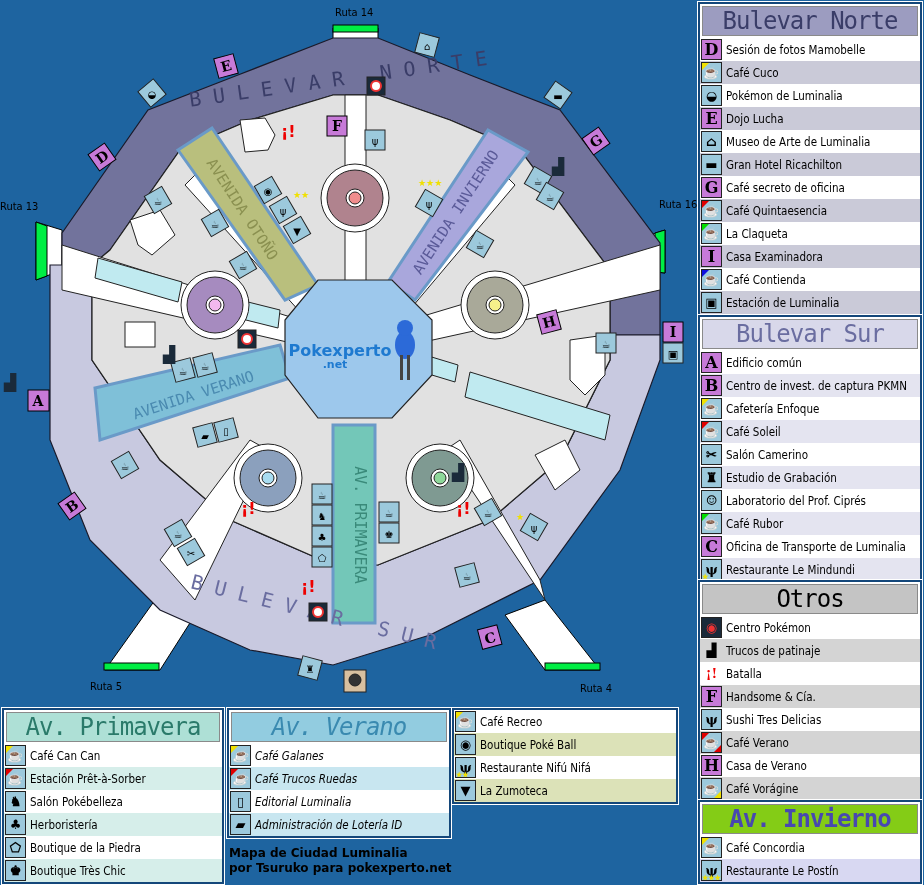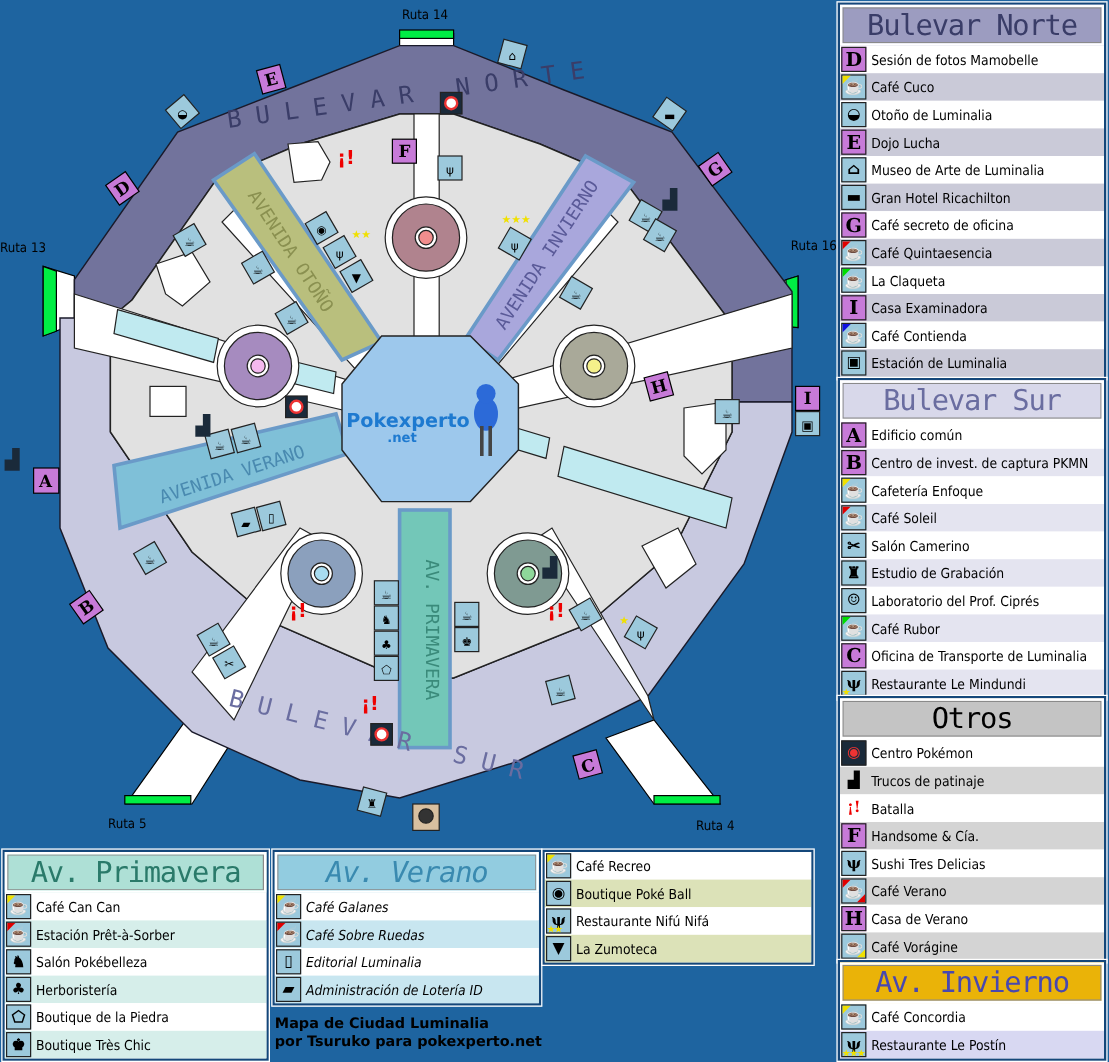--- a/index.html
+++ b/index.html
@@ -350,21 +350,21 @@
       <div class="row" style="background: rgb(255, 255, 255);">
         <span class="ico letter">D</span>
         <span>Sesión de fotos Mamobelle</span>
       </div>
       <div class="row" style="background: rgb(202, 202, 216);">
         <span class="ico">☕<i class="corner" style="border-color: rgb(240, 224, 0) transparent transparent;"></i></span>
         <span>Café Cuco</span>
       </div>
       <div class="row" style="background: rgb(255, 255, 255);">
         <span class="ico">◒</span>
-        <span>Otoño de Luminalia</span>
+        <span>Pokémon de Luminalia</span>
       </div>
       <div class="row" style="background: rgb(202, 202, 216);">
         <span class="ico letter">E</span>
         <span>Dojo Lucha</span>
       </div>
       <div class="row" style="background: rgb(255, 255, 255);">
         <span class="ico">⌂</span>
         <span>Museo de Arte de Luminalia</span>
       </div>
       <div class="row" style="background: rgb(202, 202, 216);">
@@ -476,21 +476,21 @@
         <span>Casa de Verano</span>
       </div>
       <div class="row" style="background: rgb(212, 212, 212);">
         <span class="ico">☕<i class="corner2" style="border-color: transparent transparent rgb(240, 224, 0);"></i></span>
         <span>Café Vorágine</span>
       </div>
     </div>
 </div>
 
 <div class="panel" style="left:698px;top:800px;width:224px;">
-  <div class="panel-head" style="background:#eab308;color:#4848b0;">Av. Invierno</div>
+  <div class="panel-head" style="background:#84cc16;color:#4848b0;font-weight:bold;">Av. Invierno</div>
   <div>
       <div class="row" style="background: rgb(255, 255, 255);">
         <span class="ico">☕<i class="corner" style="border-color: rgb(240, 224, 0) transparent transparent;"></i></span>
         <span>Café Concordia</span>
       </div>
       <div class="row" style="background: rgb(216, 216, 242);">
         <span class="ico">ψ<i style="position: absolute; bottom: -2px; left: 0px; font-size: 7px; color: rgb(240, 224, 0); font-style: normal;">★★★</i></span>
         <span>Restaurante Le Postín</span>
       </div>
     </div>
@@ -528,21 +528,21 @@
 
 <div class="panel" style="left:227px;top:708px;width:224px;font-style:italic;">
   <div class="panel-head" style="background:#92cce0;color:#3a8ab0;">Av. Verano</div>
   <div>
       <div class="row" style="background: rgb(255, 255, 255);">
         <span class="ico">☕<i class="corner" style="border-color: rgb(240, 224, 0) transparent transparent;"></i></span>
         <span>Café Galanes</span>
       </div>
       <div class="row" style="background: rgb(200, 230, 240);">
         <span class="ico">☕<i class="corner" style="border-color: rgb(224, 0, 0) transparent transparent;"></i></span>
-        <span>Café Sobre Ruedas</span>
+        <span>Café Trucos Ruedas</span>
       </div>
       <div class="row" style="background: rgb(255, 255, 255);">
         <span class="ico">▯</span>
         <span>Editorial Luminalia</span>
       </div>
       <div class="row" style="background: rgb(200, 230, 240);">
         <span class="ico">▰</span>
         <span>Administración de Lotería ID</span>
       </div>
     </div>

